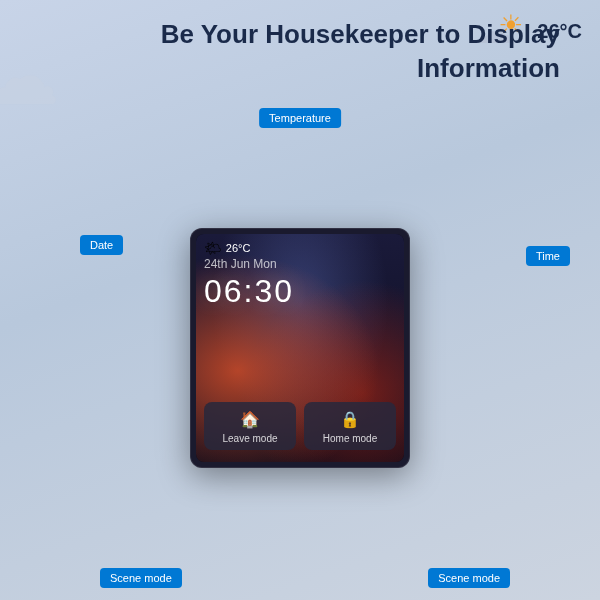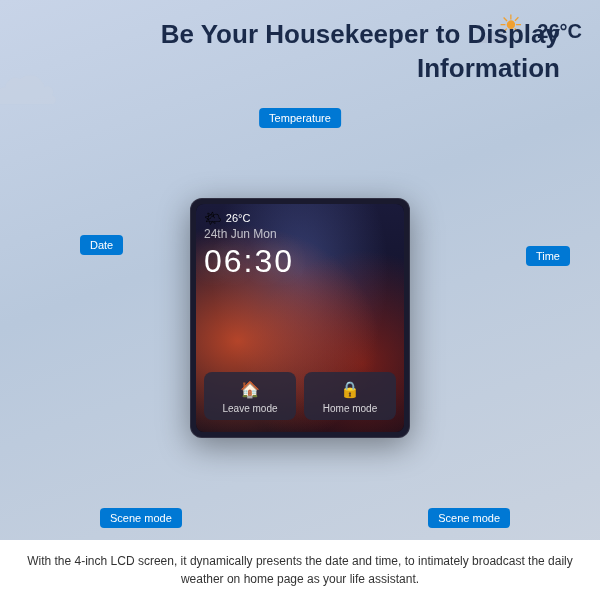--- a/index.html
+++ b/index.html
@@ -282,17 +282,14 @@
       </div>
     </div>
 
     <div class="label-bubble lbl-date">Date</div>
     <div class="label-bubble lbl-time">Time</div>
     <div class="label-bubble lbl-scene1">Scene mode</div>
     <div class="label-bubble lbl-scene2">Scene mode</div>
 
   </div>
 
-  <div class="footer">
-    <p>With the 4-inch LCD screen, it dynamically presents the date and time, to intimately broadcast the daily weather on home page as your life assistant.</p>
-  </div>
 
 </div>
 
 </body></html>

